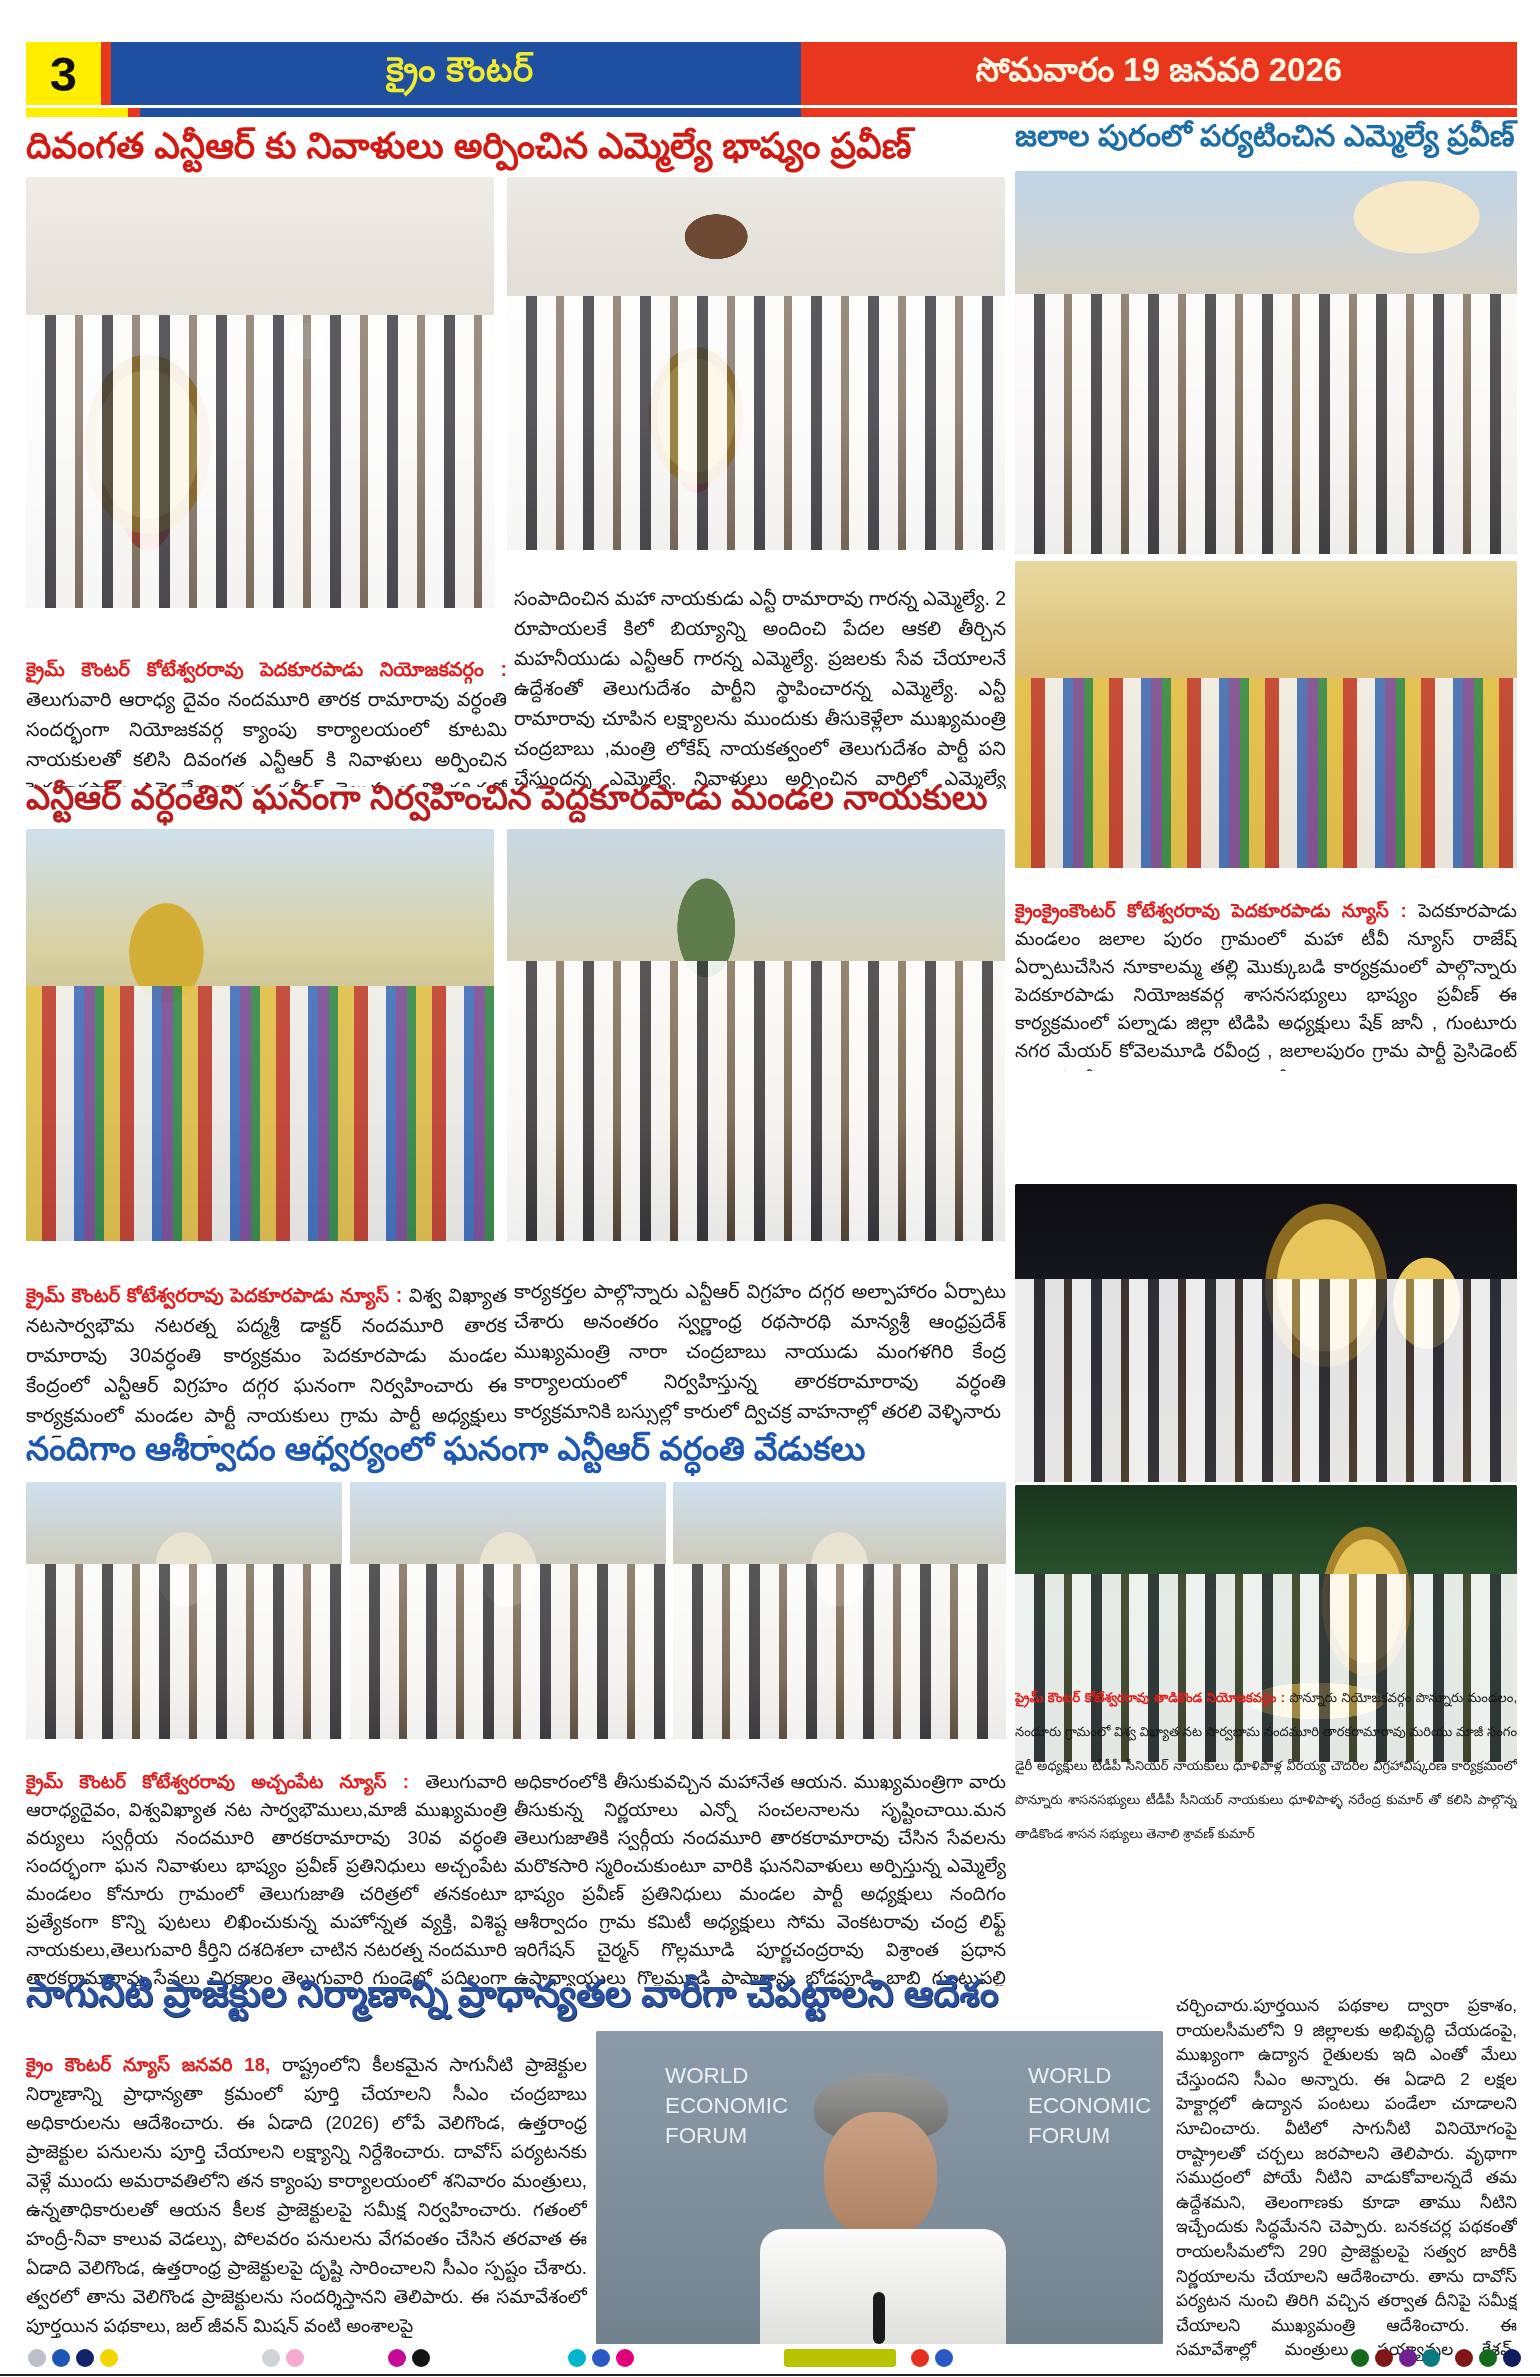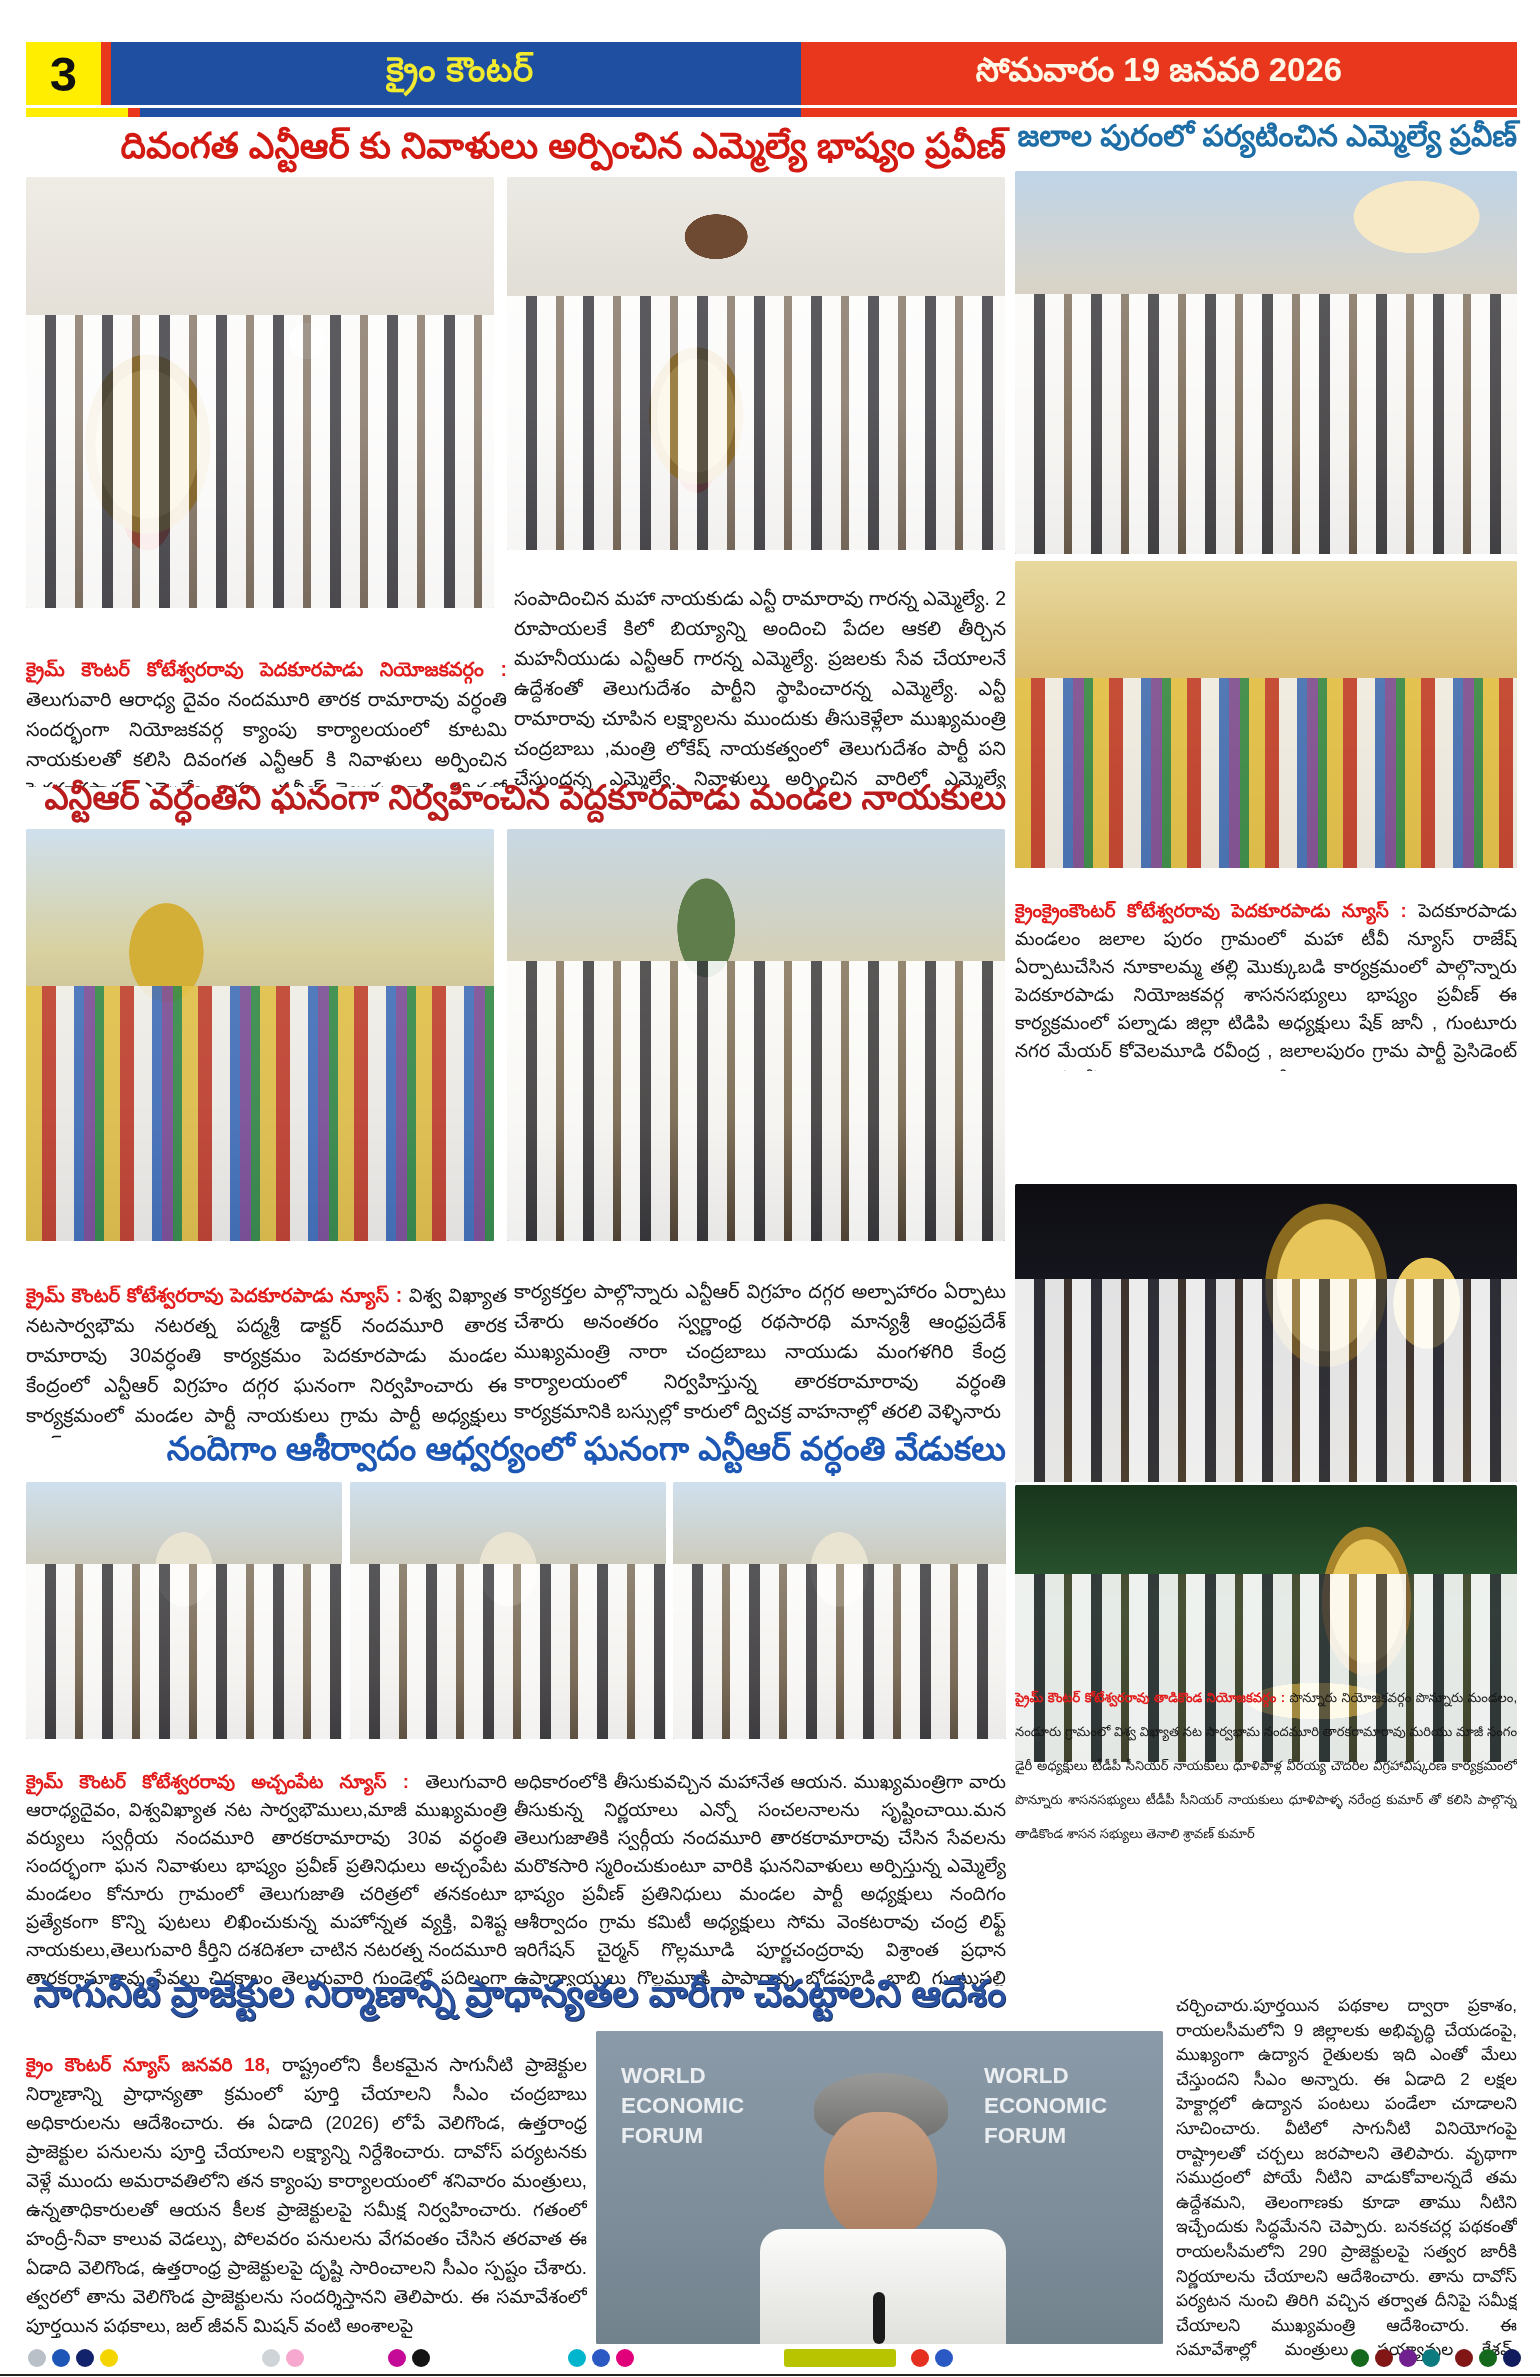--- a/index.html
+++ b/index.html
@@ -18,21 +18,21 @@
   .masthead-bar span{color:#f2ea2e;font-size:34px;font-weight:bold;letter-spacing:0.7px;margin-left:8px;}
   .date-bar{left:801px;top:42px;width:716px;height:63px;background:#e8371d;
     display:flex;align-items:center;justify-content:center;}
   .date-bar span{color:#fff8e6;font-size:33px;font-weight:bold;}
   .hdr-stripe{top:108px;height:9px;}
   .st-y{left:26px;width:102px;background:#ffee00;}
   .st-r1{left:128px;width:12px;background:#e8371d;}
   .st-b{left:140px;width:661px;background:#1e4fa1;}
   .st-r2{left:801px;width:716px;background:#e8371d;}
   
-  .headline{text-align:right;font-weight:bold;line-height:1.15;}
+  .headline{text-align:left;font-weight:bold;line-height:1.15;}
   .hl-a1{left:26px;top:125px;width:980px;font-size:36px;color:#d21a12;}
   .hl-r1{left:1015px;top:119px;width:502px;font-size:30px;color:#1d6ea6;}
   .hl-a2{left:26px;top:778px;width:980px;font-size:34px;color:#b91c1c;}
   .hl-r2{left:1015px;top:1072px;width:502px;font-size:31px;color:#7c1086;line-height:1.55;}
   .hl-a3{left:26px;top:1430px;width:980px;font-size:33px;color:#1c57b5;}
   .hl-a4{left:26px;top:1973px;width:980px;font-size:37px;color:#2a52a0;
     text-shadow:0.7px 0.7px 0 #10264f;}
   
   .txt{font-size:19.4px;line-height:30px;text-align:justify;overflow:hidden;color:#161616;}
   .lead{color:#e21b1b;font-weight:bold;}
@@ -91,22 +91,22 @@
       radial-gradient(112px 30px at 60% 78%, #f2d44a 0 60%, rgba(0,0,0,0) 61%),
       linear-gradient(180deg,#18351c 0%,#2e5c33 45%,#1d3a21 100%);}
   .ph-a3a{left:26px;top:1482px;width:316px;height:257px;}
   .ph-a3b{left:350px;top:1482px;width:316px;height:257px;}
   .ph-a3c{left:673px;top:1482px;width:333px;height:257px;}
   .scene-village{background:
       radial-gradient(52px 67px at 50% 34%, #e9e4d2 0 55%, rgba(0,0,0,0) 56%),
       linear-gradient(180deg,#cfe0ee 0%,#cdc9b8 35%,#a39a85 75%,#5f594e 100%);}
   .ph-a4{left:596px;top:2031px;width:567px;height:313px;
     background:linear-gradient(180deg,#8a9aa8 0%,#7d8d99 60%,#72828d 100%);}
-  .wef-text{position:absolute;top:30px;width:157px;color:#f2f4f6;font-weight:bold;
-    font-size:22.4px;line-height:30px;word-spacing:745px;text-align:left;opacity:.95;}
+  .wef-text{position:absolute;top:30px;width:157px;color:#f2f4f6;font-weight:normal;
+    font-size:22.4px;line-height:30px;word-spacing:745px;text-align:left;opacity:.95;margin-left:44px;}
   .wef-left{left:25px;}
   .wef-right{left:388px;}
   .cbn-hair{position:absolute;left:218px;top:42px;width:134px;height:69px;border-radius:50% 50% 40% 40%;
     background:linear-gradient(180deg,#9a9a98,#6f6f6d);}
   .cbn-face{position:absolute;left:228px;top:81px;width:113px;height:127px;border-radius:46%;
     background:linear-gradient(180deg,#caa184,#ab7f62);}
   .cbn-shirt{position:absolute;left:164px;top:198px;width:246px;height:119px;border-radius:22.4px 22.4px 0 0;
     background:linear-gradient(180deg,#fbfbf9,#dfe0dc);}
   .cbn-mic{position:absolute;left:277px;top:261px;width:12px;height:52px;background:#1b1b1b;border-radius:6px;}
   

